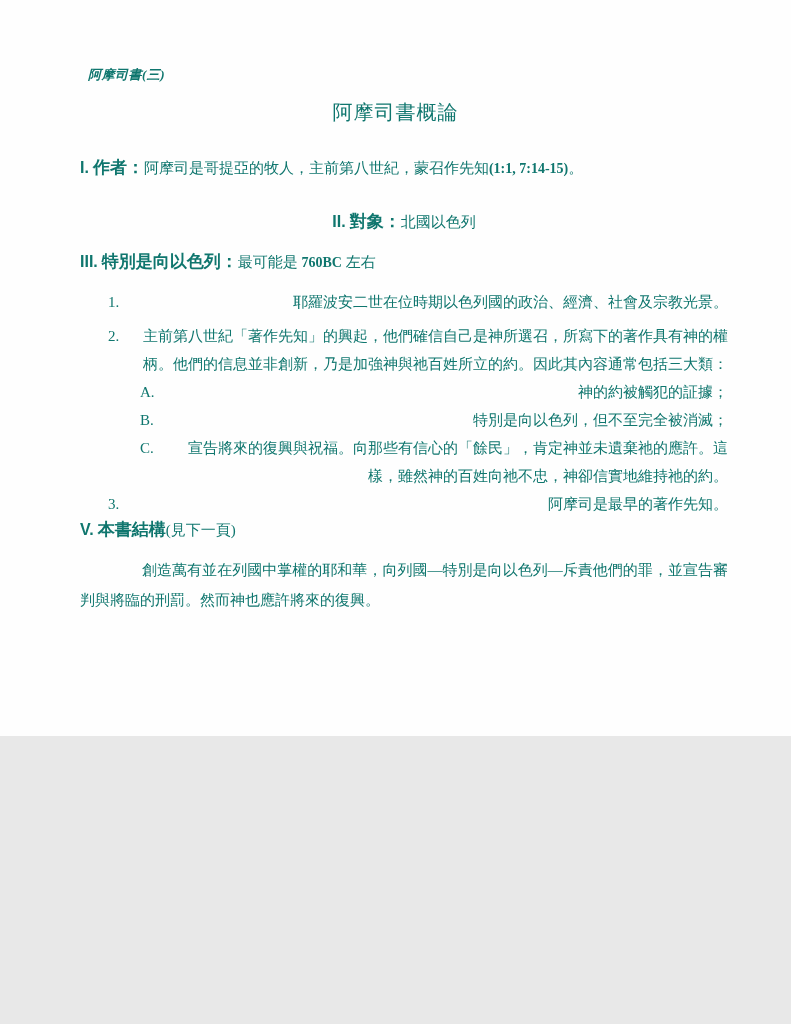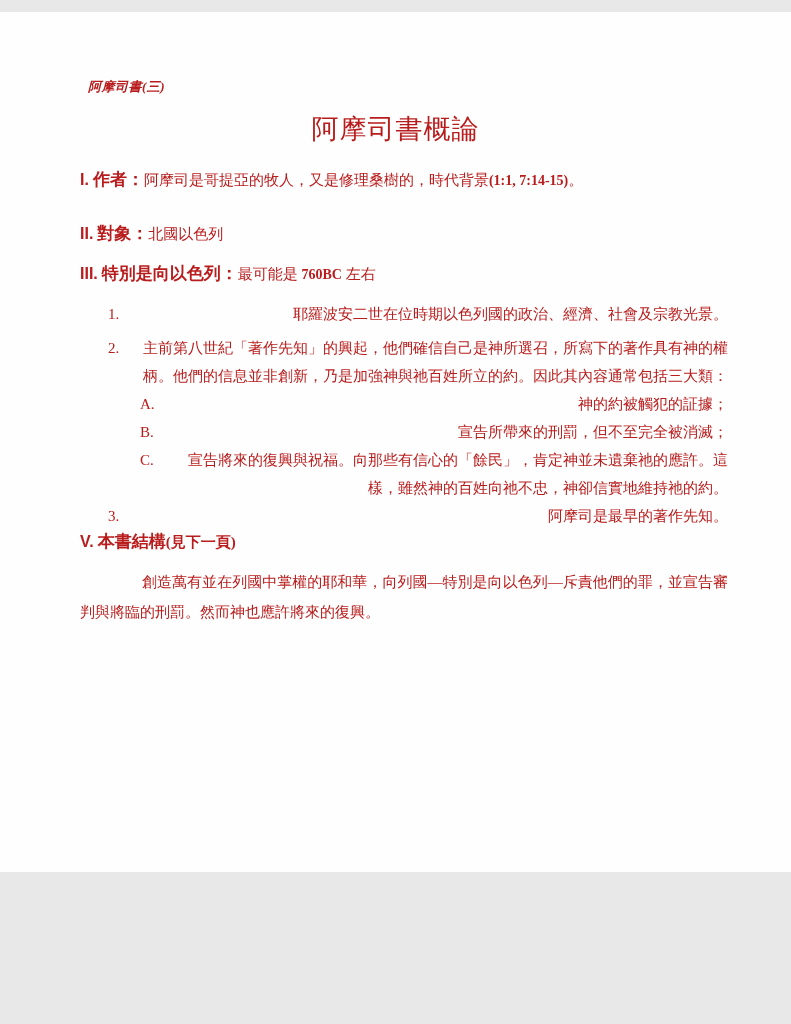--- a/index.html
+++ b/index.html
@@ -1,51 +1,51 @@
 <!DOCTYPE html>
 <html><head>
 <meta charset="utf-8">
 <style>
   html,body { margin:0; padding:0; background:#e8e8e8; }
   .page {
     position:relative;
-    width:791px; height:860px;
-    margin:12px auto;
+    width:791px; height:736px;
+    margin:0 auto;
     background:#fefefe;
-    color:#b91c1c;
+    color:#0f766e;
     font-family:"Liberation Serif","DejaVu Serif",serif;
     overflow:hidden;
   }
   .running-header {
     position:absolute; top:66px; left:88px;
     font-style:italic; font-weight:bold;
     font-size:13px; letter-spacing:0.5px;
   }
   .doc-title {
     position:absolute; top:99px; left:0; right:0;
     text-align:center;
-    font-size:27px; letter-spacing:1px;
+    font-size:20px; letter-spacing:1px;
   }
   .content {
     position:absolute; top:0; left:80px; width:648px;
   }
   .sec { line-height:24px; }
   .sec .numeral {
     font-family:"Liberation Sans","DejaVu Sans",sans-serif;
     font-weight:bold; font-size:16px;
   }
   .sec .hd { font-weight:bold; font-size:17px; }
   .sec .bd { font-size:15px; }
   .sec .ref {
     font-family:Liberation Serif, serif;
     font-weight:bold; font-size:14px;
   }
-  .sec .suffix { font-weight:bold; font-size:15px; }
+  .sec .suffix { font-weight:normal; font-size:15px; }
   .sec1 { margin-top:156px; }
-  .sec2 { margin-top:29px; }
+  .sec2 { margin-top:29px;text-align:center; }
   .sec3 { margin-top:16px; }
   .sec4 { margin-top:20px; }
   .sec5 { margin-top:0px; }
   .sec6 { margin-top:17px; }
   .olist { margin-top:13px; font-size:15px; }
   .li { display:flex; line-height:28px; }
   .li + .li { margin-top:6px; }
   .li .marker { width:32px; margin-left:28px; flex:none; }
   .sub { display:flex; line-height:28px; }
   .sub .marker { width:26px; margin-left:60px; flex:none; }
@@ -68,21 +68,21 @@
 <div class="page">
 
   <div class="running-header">阿摩司書(三)</div>
 
   <div class="doc-title">阿摩司書概論</div>
 
   <div class="content">
 
     <div class="sec sec1">
       <span class="numeral">I.</span>
-      <span class="hd">作者：</span><span class="bd">阿摩司是哥提亞的牧人，又是修理桑樹的，時代背景</span><span class="ref">(1:1, 7:14-15)</span><span class="bd">。</span>
+      <span class="hd">作者：</span><span class="bd">阿摩司是哥提亞的牧人，主前第八世紀，蒙召作先知</span><span class="ref">(1:1, 7:14-15)</span><span class="bd">。</span>
     </div>
 
     <div class="sec sec2">
       <span class="numeral">II.</span>
       <span class="hd">對象：</span><span class="bd">北國以色列</span>
     </div>
 
     <div class="sec sec3">
       <span class="numeral">III.</span>
       <span class="hd">特別是向以色列：</span><span class="bd">最可能是 </span><span class="ref">760BC</span><span class="bd"> 左右</span>
@@ -97,21 +97,21 @@
       <div class="li">
         <span class="marker">2.</span>
         <span class="text">主前第八世紀「著作先知」的興起，他們確信自己是神所選召，所寫下的著作具有神的權柄。他們的信息並非創新，乃是加強神與祂百姓所立的約。因此其內容通常包括三大類：</span>
       </div>
       <div class="sub">
         <span class="marker">A.</span>
         <span class="text">神的約被觸犯的証據；</span>
       </div>
       <div class="sub">
         <span class="marker">B.</span>
-        <span class="text">宣告所帶來的刑罰，但不至完全被消滅；</span>
+        <span class="text">特別是向以色列，但不至完全被消滅；</span>
       </div>
       <div class="sub">
         <span class="marker">C.</span>
         <span class="text">宣告將來的復興與祝福。向那些有信心的「餘民」，肯定神並未遺棄祂的應許。這樣，雖然神的百姓向祂不忠，神卻信實地維持祂的約。</span>
       </div>
       <div class="li">
         <span class="marker">3.</span>
         <span class="text">阿摩司是最早的著作先知。</span>
       </div>
     </div>

